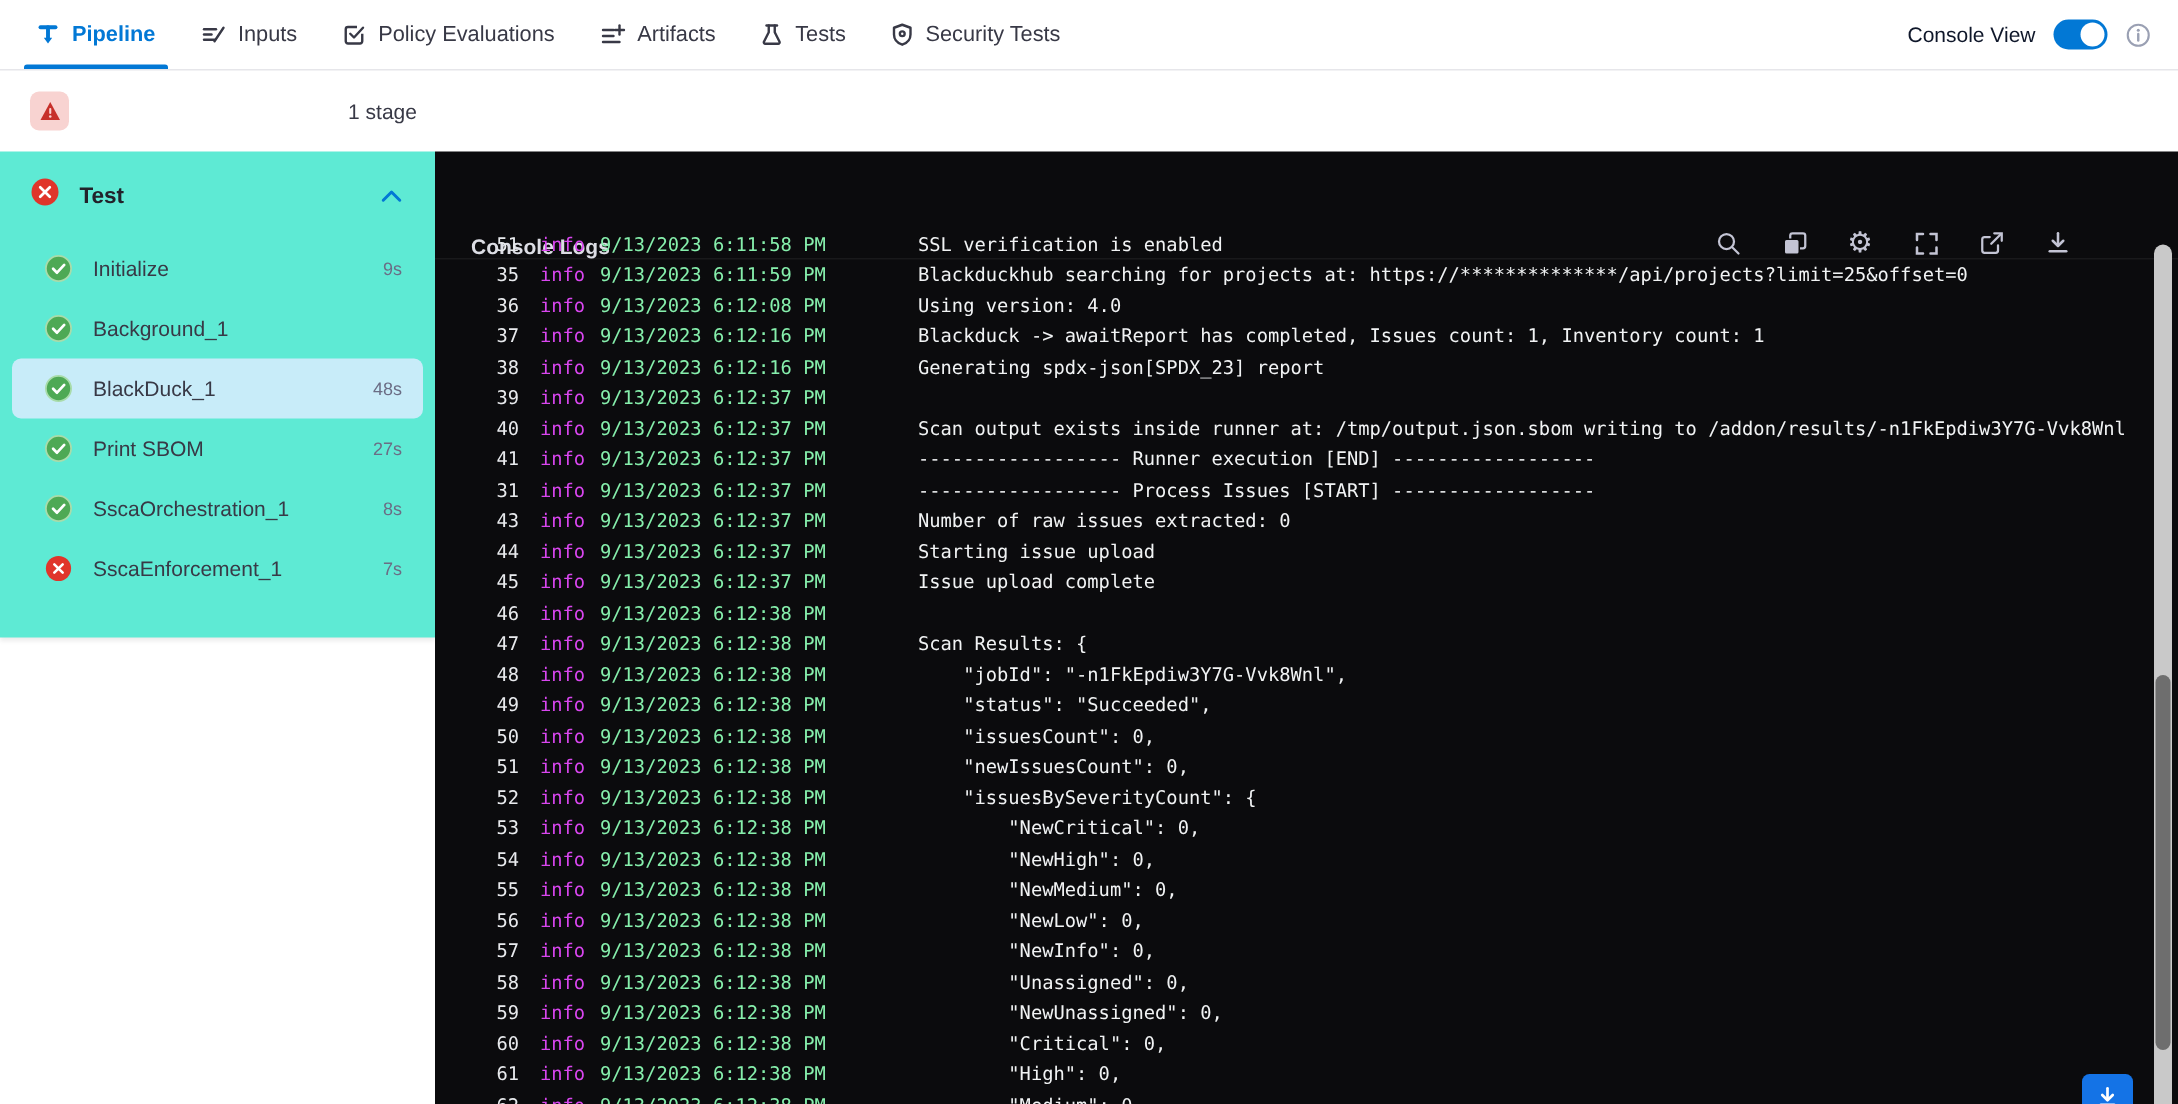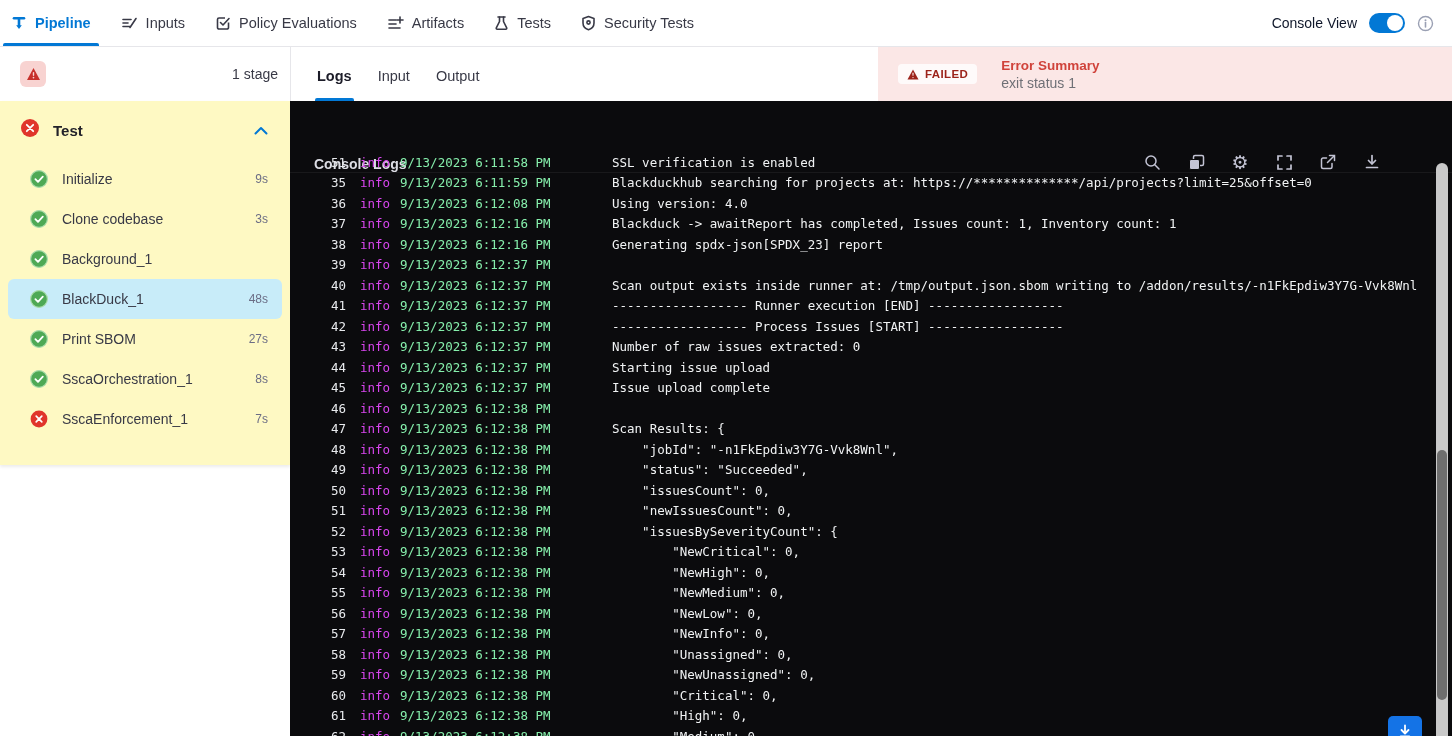--- a/index.html
+++ b/index.html
@@ -2,21 +2,21 @@
 <html><head>
 <meta charset="utf-8">
 <style>
   * { margin:0; padding:0; box-sizing:border-box; }
   html,body { width:1452px; height:736px; overflow:hidden; background:#fff;
               font-family:"Liberation Sans", sans-serif; }
 
   
   .topnav { position:absolute; left:0; top:0; width:1452px; height:47px; background:#fff;
             border-bottom:1px solid #e6e6ea; display:flex; align-items:center; z-index:5; }
-  .nav-tabs { display:flex; align-items:flex-end; height:100%; padding-left:11px; gap:30px; }
+  .nav-tabs { display:flex; align-items:flex-end; height:100%; padding-left:11px; gap:30px;margin-left:13px; }
   .nav-tab { display:flex; align-items:center; gap:8px; height:100%; position:relative;
              font-size:14.5px; font-weight:500; color:#383946; cursor:pointer; }
   .nav-tab.active { color:#0278d5; font-weight:700; }
   .nav-tab.active::after { content:""; position:absolute; left:-8px; right:-8px; bottom:0;
              height:3px; background:#0278d5; border-radius:2px 2px 0 0; }
   .nav-tab svg { display:block; }
   .nav-right { margin-left:auto; display:flex; align-items:center; gap:12px; padding-right:18px; }
   .cv-label { font-size:14px; color:#0f172a;margin-left:14px; }
   .toggle { width:36px; height:20px; border-radius:10px; background:#0278d5; position:relative;
             display:inline-block; cursor:pointer; }
@@ -24,21 +24,21 @@
             border-radius:50%; background:#fff; }
   .info-ic { display:flex; align-items:center; }
 
   
   .sidebar { position:absolute; left:0; top:47px; width:290px; height:689px; background:#fff;text-align:center; }
   .exec-header { height:54px; display:flex; align-items:center; padding:0 12px 0 20px;
                  background:#fff; }
   .warn-box { width:26px; height:26px; border-radius:6px; background:#f8d3d1;
               display:flex; align-items:center; justify-content:center; }
   .stage-count { margin-left:auto; font-size:14px; color:#383946; }
-  .stage-panel { background:#fef9c3; padding-bottom:26px; box-shadow:0 2px 3px rgba(0,0,0,0.08); }
+  .stage-panel { background:#5eead4; padding-bottom:26px; box-shadow:0 2px 3px rgba(0,0,0,0.08); }
   .stage-header { height:58px; display:flex; align-items:center; padding:0 22px 0 20px;
                   cursor:pointer; }
   .stage-name { margin-left:13px; font-size:15px; font-weight:600; color:#22222a; }
   .stage-chevron { margin-left:auto; display:flex; }
   .step-row { height:40px; display:flex; align-items:center; margin:0 8px 0 8px;
               padding:0 8px 0 22px; border-radius:6px; cursor:pointer; }
   .step-row.selected { background:#c8ecf9; }
   .sicon { display:flex; width:18px; }
   .step-label { margin-left:14px; font-size:14px; color:#383946; }
   .step-dur { margin-left:auto; font-size:12px; color:#6b6d85; padding-right:6px; }
@@ -212,99 +212,68 @@
           <span class="step-label">Initialize</span>
           <span class="step-dur">9s</span>
         </div>
         <div class="step-row">
           <span class="sicon">
             <svg width="18" height="18" viewBox="0 0 18 18">
               <circle cx="9" cy="9" r="8.4" fill="#4ea955" stroke="#a9dcab" stroke-width="1.2"></circle>
               <path d="M5.4 9.2 L8 11.8 L12.8 6.6" stroke="#fff" stroke-width="1.8" fill="none" stroke-linecap="round" stroke-linejoin="round"></path>
             </svg>
           </span>
-          <span class="step-label">Clone codebase</span>
-          <span class="step-dur">3s</span>
+          <span class="step-label">Background_1</span>
+          <span class="step-dur"></span>
+        </div>
+        <div class="step-row selected">
+          <span class="sicon">
+            <svg width="18" height="18" viewBox="0 0 18 18">
+              <circle cx="9" cy="9" r="8.4" fill="#4ea955" stroke="#a9dcab" stroke-width="1.2"></circle>
+              <path d="M5.4 9.2 L8 11.8 L12.8 6.6" stroke="#fff" stroke-width="1.8" fill="none" stroke-linecap="round" stroke-linejoin="round"></path>
+            </svg>
+          </span>
+          <span class="step-label">BlackDuck_1</span>
+          <span class="step-dur">48s</span>
         </div>
         <div class="step-row">
           <span class="sicon">
             <svg width="18" height="18" viewBox="0 0 18 18">
               <circle cx="9" cy="9" r="8.4" fill="#4ea955" stroke="#a9dcab" stroke-width="1.2"></circle>
               <path d="M5.4 9.2 L8 11.8 L12.8 6.6" stroke="#fff" stroke-width="1.8" fill="none" stroke-linecap="round" stroke-linejoin="round"></path>
             </svg>
           </span>
-          <span class="step-label">Background_1</span>
-          <span class="step-dur"></span>
-        </div>
-        <div class="step-row selected">
-          <span class="sicon">
-            <svg width="18" height="18" viewBox="0 0 18 18">
-              <circle cx="9" cy="9" r="8.4" fill="#4ea955" stroke="#a9dcab" stroke-width="1.2"></circle>
-              <path d="M5.4 9.2 L8 11.8 L12.8 6.6" stroke="#fff" stroke-width="1.8" fill="none" stroke-linecap="round" stroke-linejoin="round"></path>
-            </svg>
-          </span>
-          <span class="step-label">BlackDuck_1</span>
-          <span class="step-dur">48s</span>
+          <span class="step-label">Print SBOM</span>
+          <span class="step-dur">27s</span>
         </div>
         <div class="step-row">
           <span class="sicon">
             <svg width="18" height="18" viewBox="0 0 18 18">
               <circle cx="9" cy="9" r="8.4" fill="#4ea955" stroke="#a9dcab" stroke-width="1.2"></circle>
               <path d="M5.4 9.2 L8 11.8 L12.8 6.6" stroke="#fff" stroke-width="1.8" fill="none" stroke-linecap="round" stroke-linejoin="round"></path>
             </svg>
           </span>
-          <span class="step-label">Print SBOM</span>
-          <span class="step-dur">27s</span>
-        </div>
-        <div class="step-row">
-          <span class="sicon">
-            <svg width="18" height="18" viewBox="0 0 18 18">
-              <circle cx="9" cy="9" r="8.4" fill="#4ea955" stroke="#a9dcab" stroke-width="1.2"></circle>
-              <path d="M5.4 9.2 L8 11.8 L12.8 6.6" stroke="#fff" stroke-width="1.8" fill="none" stroke-linecap="round" stroke-linejoin="round"></path>
-            </svg>
-          </span>
           <span class="step-label">SscaOrchestration_1</span>
           <span class="step-dur">8s</span>
         </div>
         <div class="step-row">
           <span class="sicon">
             <svg width="18" height="18" viewBox="0 0 18 18">
               <circle cx="9" cy="9" r="8.4" fill="#e0352b"></circle>
               <path d="M6.2 6.2 L11.8 11.8 M11.8 6.2 L6.2 11.8" stroke="#fff" stroke-width="1.7" stroke-linecap="round"></path>
             </svg>
           </span>
           <span class="step-label">SscaEnforcement_1</span>
           <span class="step-dur">7s</span>
         </div>
       </div>
   </div>
 </aside>
 
 <main class="main">
-  <div class="tabs-row">
-    <div class="log-tabs">
-      <span class="ltab active">Logs</span>
-      <span class="ltab">Input</span>
-      <span class="ltab">Output</span>
-    </div>
-    <div class="error-panel">
-      <span class="failed-badge">
-        <svg width="12" height="11" viewBox="0 0 12 11">
-            <path d="M6 0.5 L11.5 10.5 H0.5 Z" fill="#9c231b"></path>
-            <rect x="5.45" y="3.6" width="1.1" height="3.2" rx="0.55" fill="#fbe7e6"></rect>
-            <circle cx="6" cy="8.6" r="0.7" fill="#fbe7e6"></circle>
-          </svg>
-        <span>FAILED</span>
-      </span>
-      <div class="err-texts">
-        <div class="err-title">Error Summary</div>
-        <div class="err-msg">exit status 1</div>
-      </div>
-    </div>
-  </div>
 
   <div class="console">
     <div class="console-header">
       <span class="console-title">Console Logs</span>
       <div class="console-actions">
         <span class="cicon">
           <svg width="17" height="17" viewBox="0 0 17 17" fill="none" stroke="#c3c4d4" stroke-width="1.5">
               <circle cx="7" cy="7" r="5"></circle>
               <line x1="10.8" y1="10.8" x2="15" y2="15" stroke-linecap="round"></line>
             </svg>
@@ -386,21 +355,21 @@
             <span class="lts">9/13/2023 6:12:37 PM</span>
             <span class="lmsg">Scan output exists inside runner at: /tmp/output.json.sbom writing to /addon/results/-n1FkEpdiw3Y7G-Vvk8Wnl.sbom</span>
           </div>
           <div class="log-row">
             <span class="ln">41</span>
             <span class="lvl">info</span>
             <span class="lts">9/13/2023 6:12:37 PM</span>
             <span class="lmsg">------------------ Runner execution [END] ------------------</span>
           </div>
           <div class="log-row">
-            <span class="ln">42</span>
+            <span class="ln">31</span>
             <span class="lvl">info</span>
             <span class="lts">9/13/2023 6:12:37 PM</span>
             <span class="lmsg">------------------ Process Issues [START] ------------------</span>
           </div>
           <div class="log-row">
             <span class="ln">43</span>
             <span class="lvl">info</span>
             <span class="lts">9/13/2023 6:12:37 PM</span>
             <span class="lmsg">Number of raw issues extracted: 0</span>
           </div>

